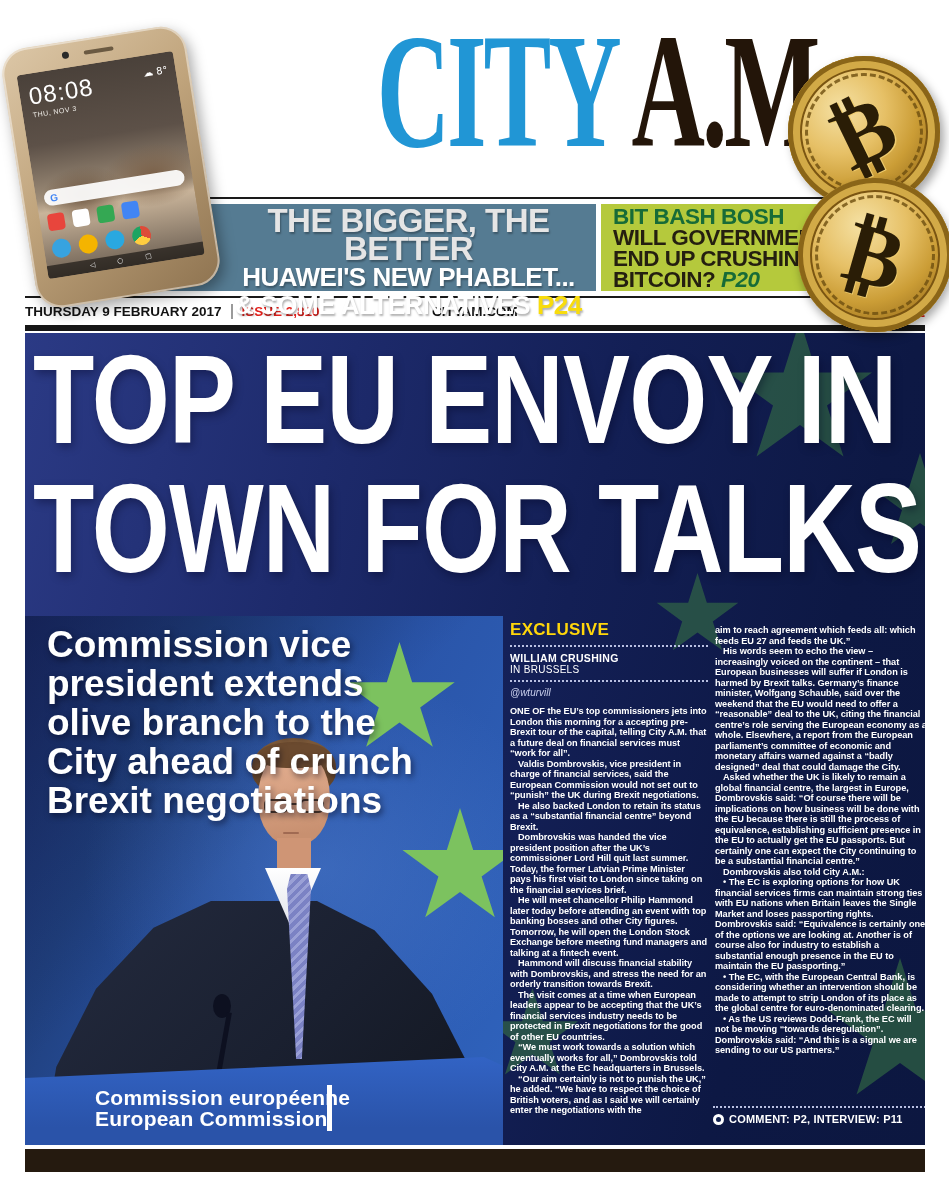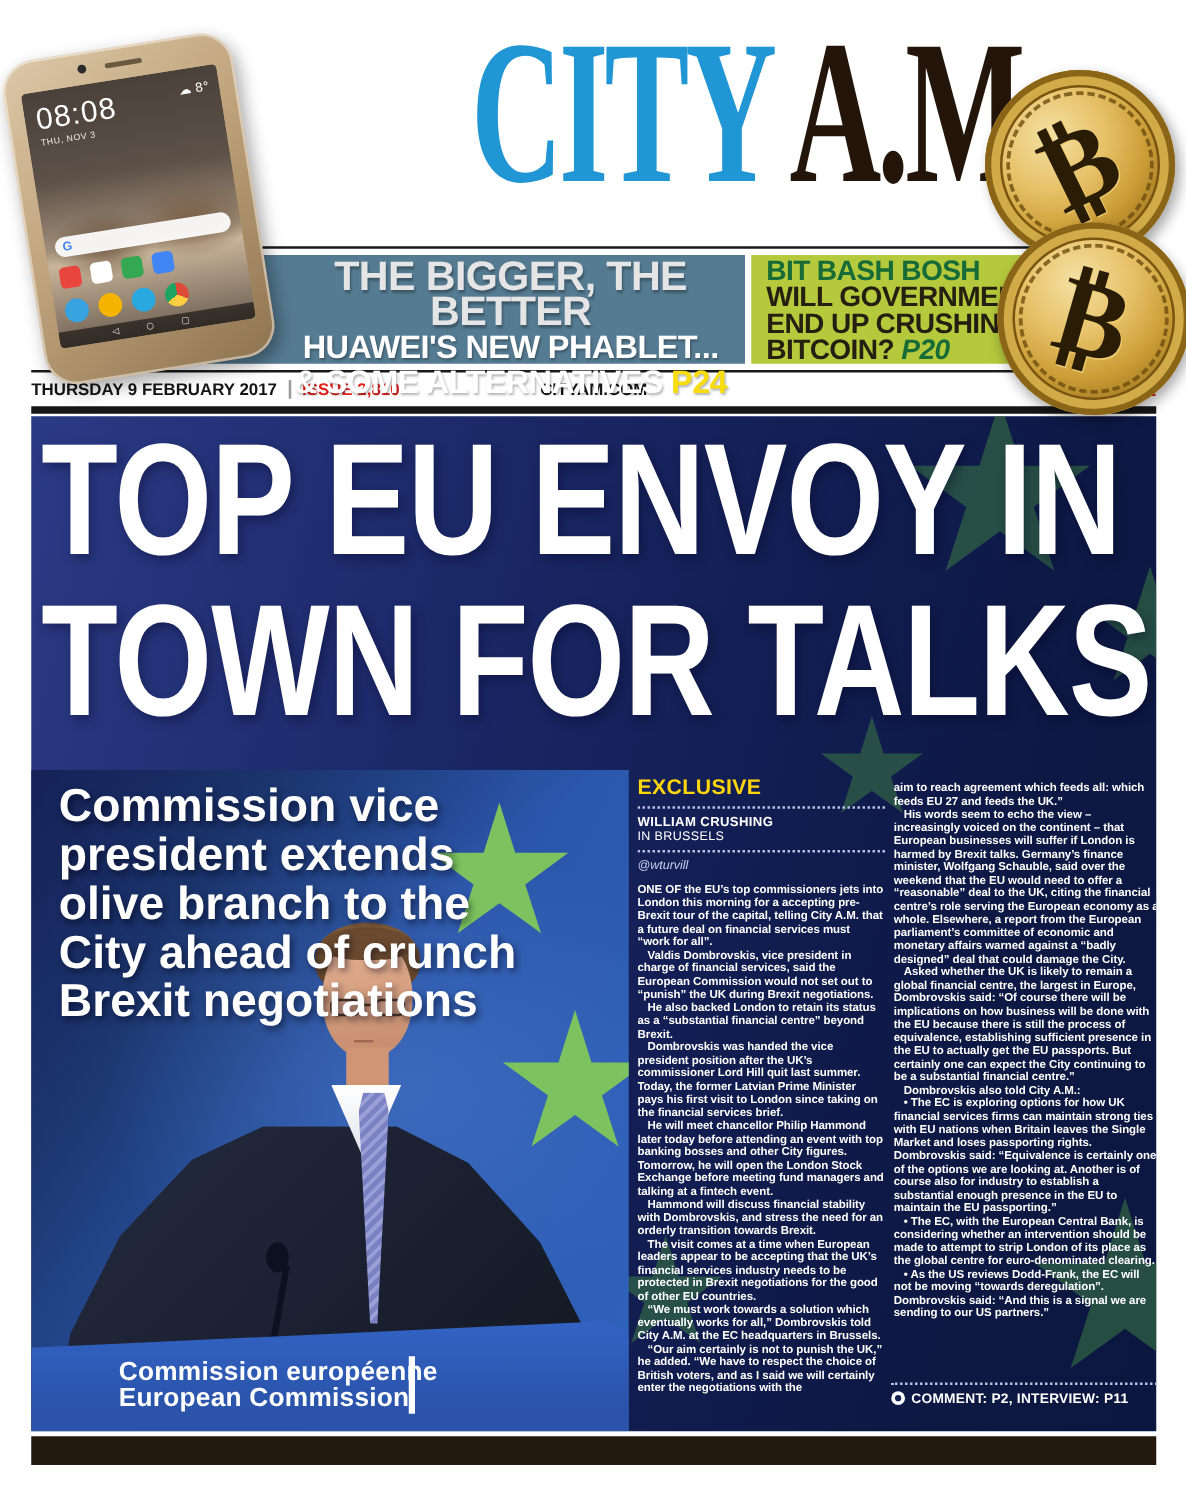--- a/index.html
+++ b/index.html
@@ -104,21 +104,21 @@
   .col2 { left:690px; top:292px; width:212px; height:468px; overflow:hidden; }
   .kicker { font-size:17px; font-weight:bold; color:#ffd60a; letter-spacing:0.3px; margin-bottom:5px; }
   .dots { border-top:2px dotted #b9c0e2; margin:5px 0; }
   .by-name { font-size:10.5px; font-weight:bold; letter-spacing:0.3px; margin-top:3px; }
   .by-loc  { font-size:10px; letter-spacing:0.3px; margin-bottom:3px; }
   .by-tw   { font-size:10px; font-style:italic; color:#c9cfec; margin:3px 0 8px 0; }
   .body { font-size:9.2px; line-height:10.5px; font-weight:bold; letter-spacing:-0.05px; text-align:left; }
   .body p { margin:0; }
   .body p + p { text-indent:8px; }
   .comment { position:absolute; left:688px; top:768px; width:216px; color:#fff; }
-  .comment-line { display:flex; align-items:flex-start; font-size:11px; font-weight:bold; letter-spacing:0.2px; margin-top:4px; }
+  .comment-line { display:flex; align-items:flex-end; font-size:11px; font-weight:bold; letter-spacing:0.2px; margin-top:4px; }
   .cmt-ico { display:inline-block; width:11px; height:11px; border-radius:50%; background:#ffffff; position:relative; margin-right:5px; flex:0 0 auto; }
   .cmt-ico::after { content:""; position:absolute; inset:3px; background:#10204f; border-radius:50%; }
 
   
   .bottom-bar { position:absolute; left:25px; top:1149px; width:900px; height:23px; background:#251a0f; }
 
   
   .phone { position:absolute; left:18px; top:36px; width:186px; height:262px; z-index:11;
     transform:rotate(-9deg); border-radius:26px;
     background:linear-gradient(145deg,#dcc7a7 0%, #c0a47c 45%, #8f7451 100%);

